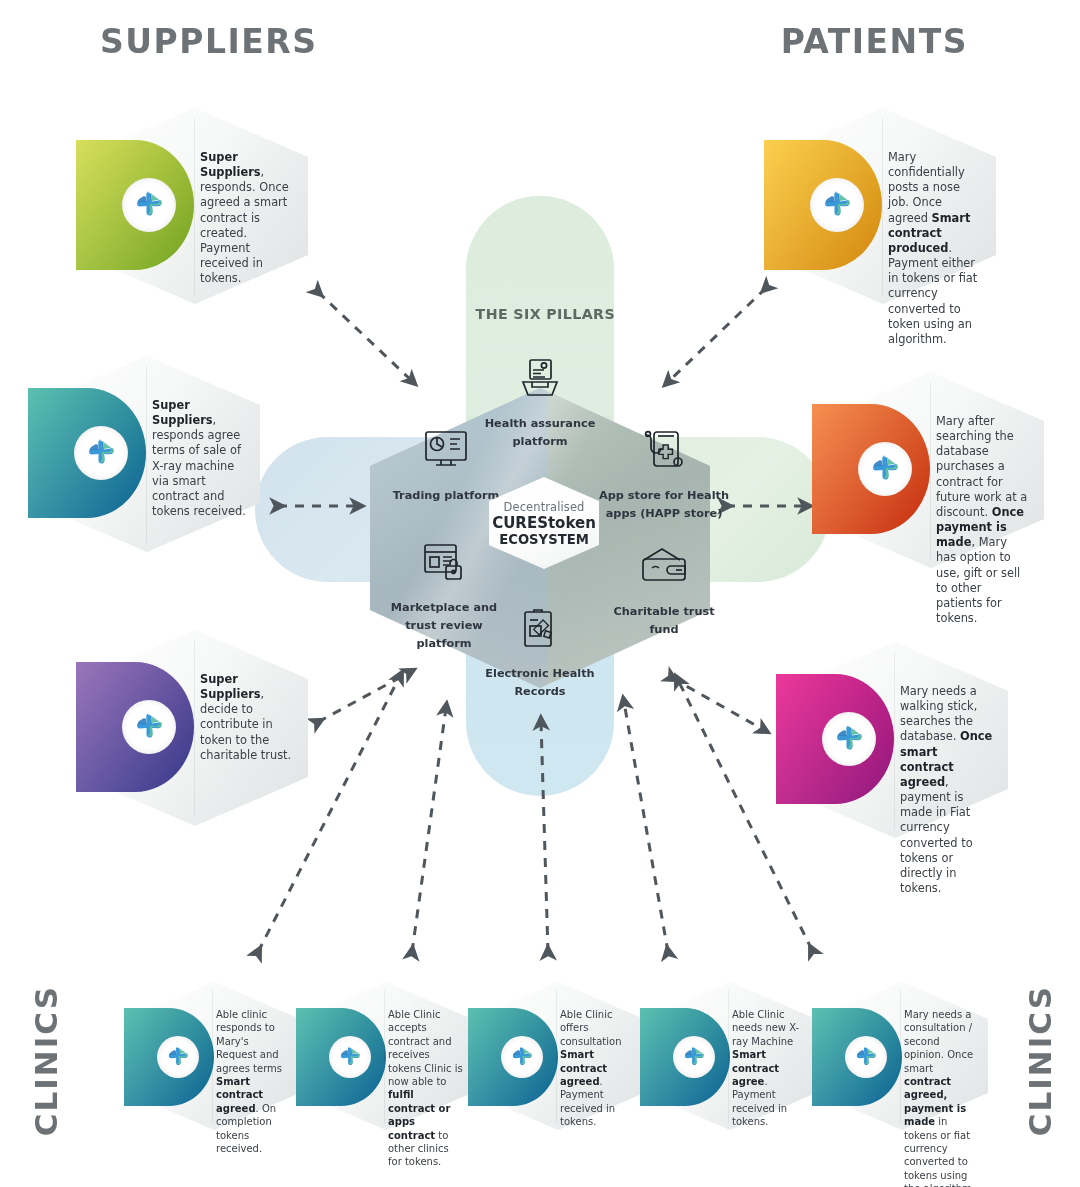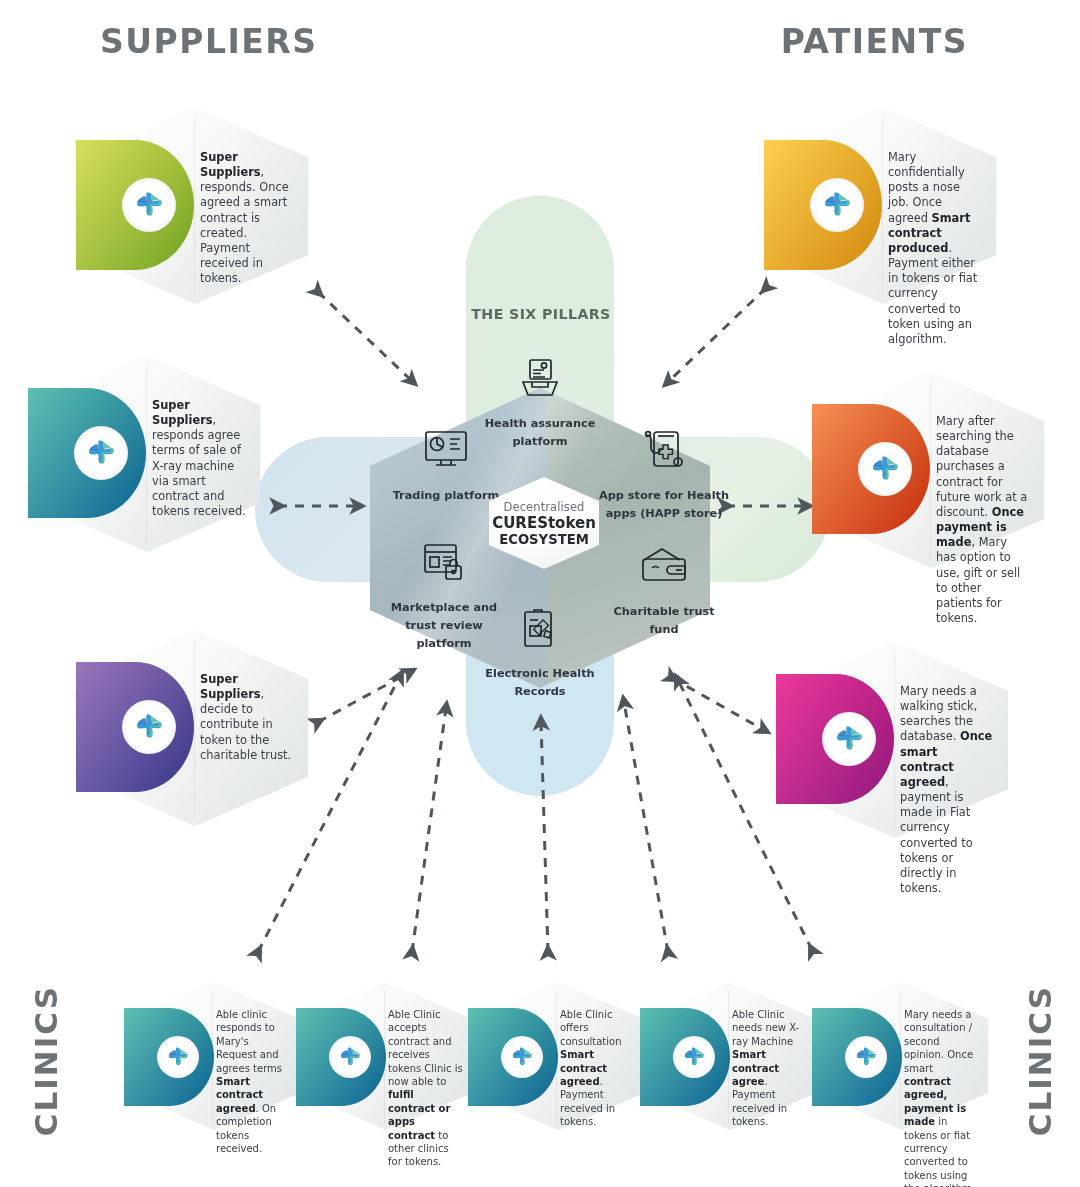--- a/index.html
+++ b/index.html
@@ -74,21 +74,21 @@
     clip-path:polygon(50% 0%,100% 26%,100% 74%,50% 100%,0% 74%,0% 26%);
     background:linear-gradient(160deg,#ffffff 0%,#fdfdfd 55%,#f0f2f2 100%);
     z-index:7; display:flex; flex-direction:column; align-items:center; justify-content:center;
     box-shadow:0 0 12px rgba(0,0,0,.18);
   }
   #hex-inner .l1{ font-size:11.5px; color:#6c7378; letter-spacing:.1px; font-family:"DejaVu Sans",sans-serif;}
   #hex-inner .l2{ font-size:15px; font-weight:bold; color:#242a30; font-family:"DejaVu Sans",sans-serif;}
   #hex-inner .l3{ font-size:13.2px; font-weight:bold; color:#242a30; font-family:"DejaVu Sans",sans-serif;}
 
   #six-pillars-title{
-    position:absolute; left:467px; top:306px; width:148px; text-align:center;
+    position:absolute; left:467px; top:306px; width:148px; text-align:right;
     font-size:14.2px; font-weight:bold; letter-spacing:.4px; color:#5d6a63;
     font-family:"DejaVu Sans", sans-serif; z-index:6;
   }
 
   
   .hexcard{ position:absolute; z-index:5; }
   .hexcard .body{
     position:absolute; inset:0;
     clip-path:polygon(50% 0%,100% 25%,100% 75%,50% 100%,0% 75%,0% 25%);
     background:linear-gradient(128deg,#ffffff 0%,#f7f8f8 42%,#e9ecec 72%,#dfe3e4 100%);

